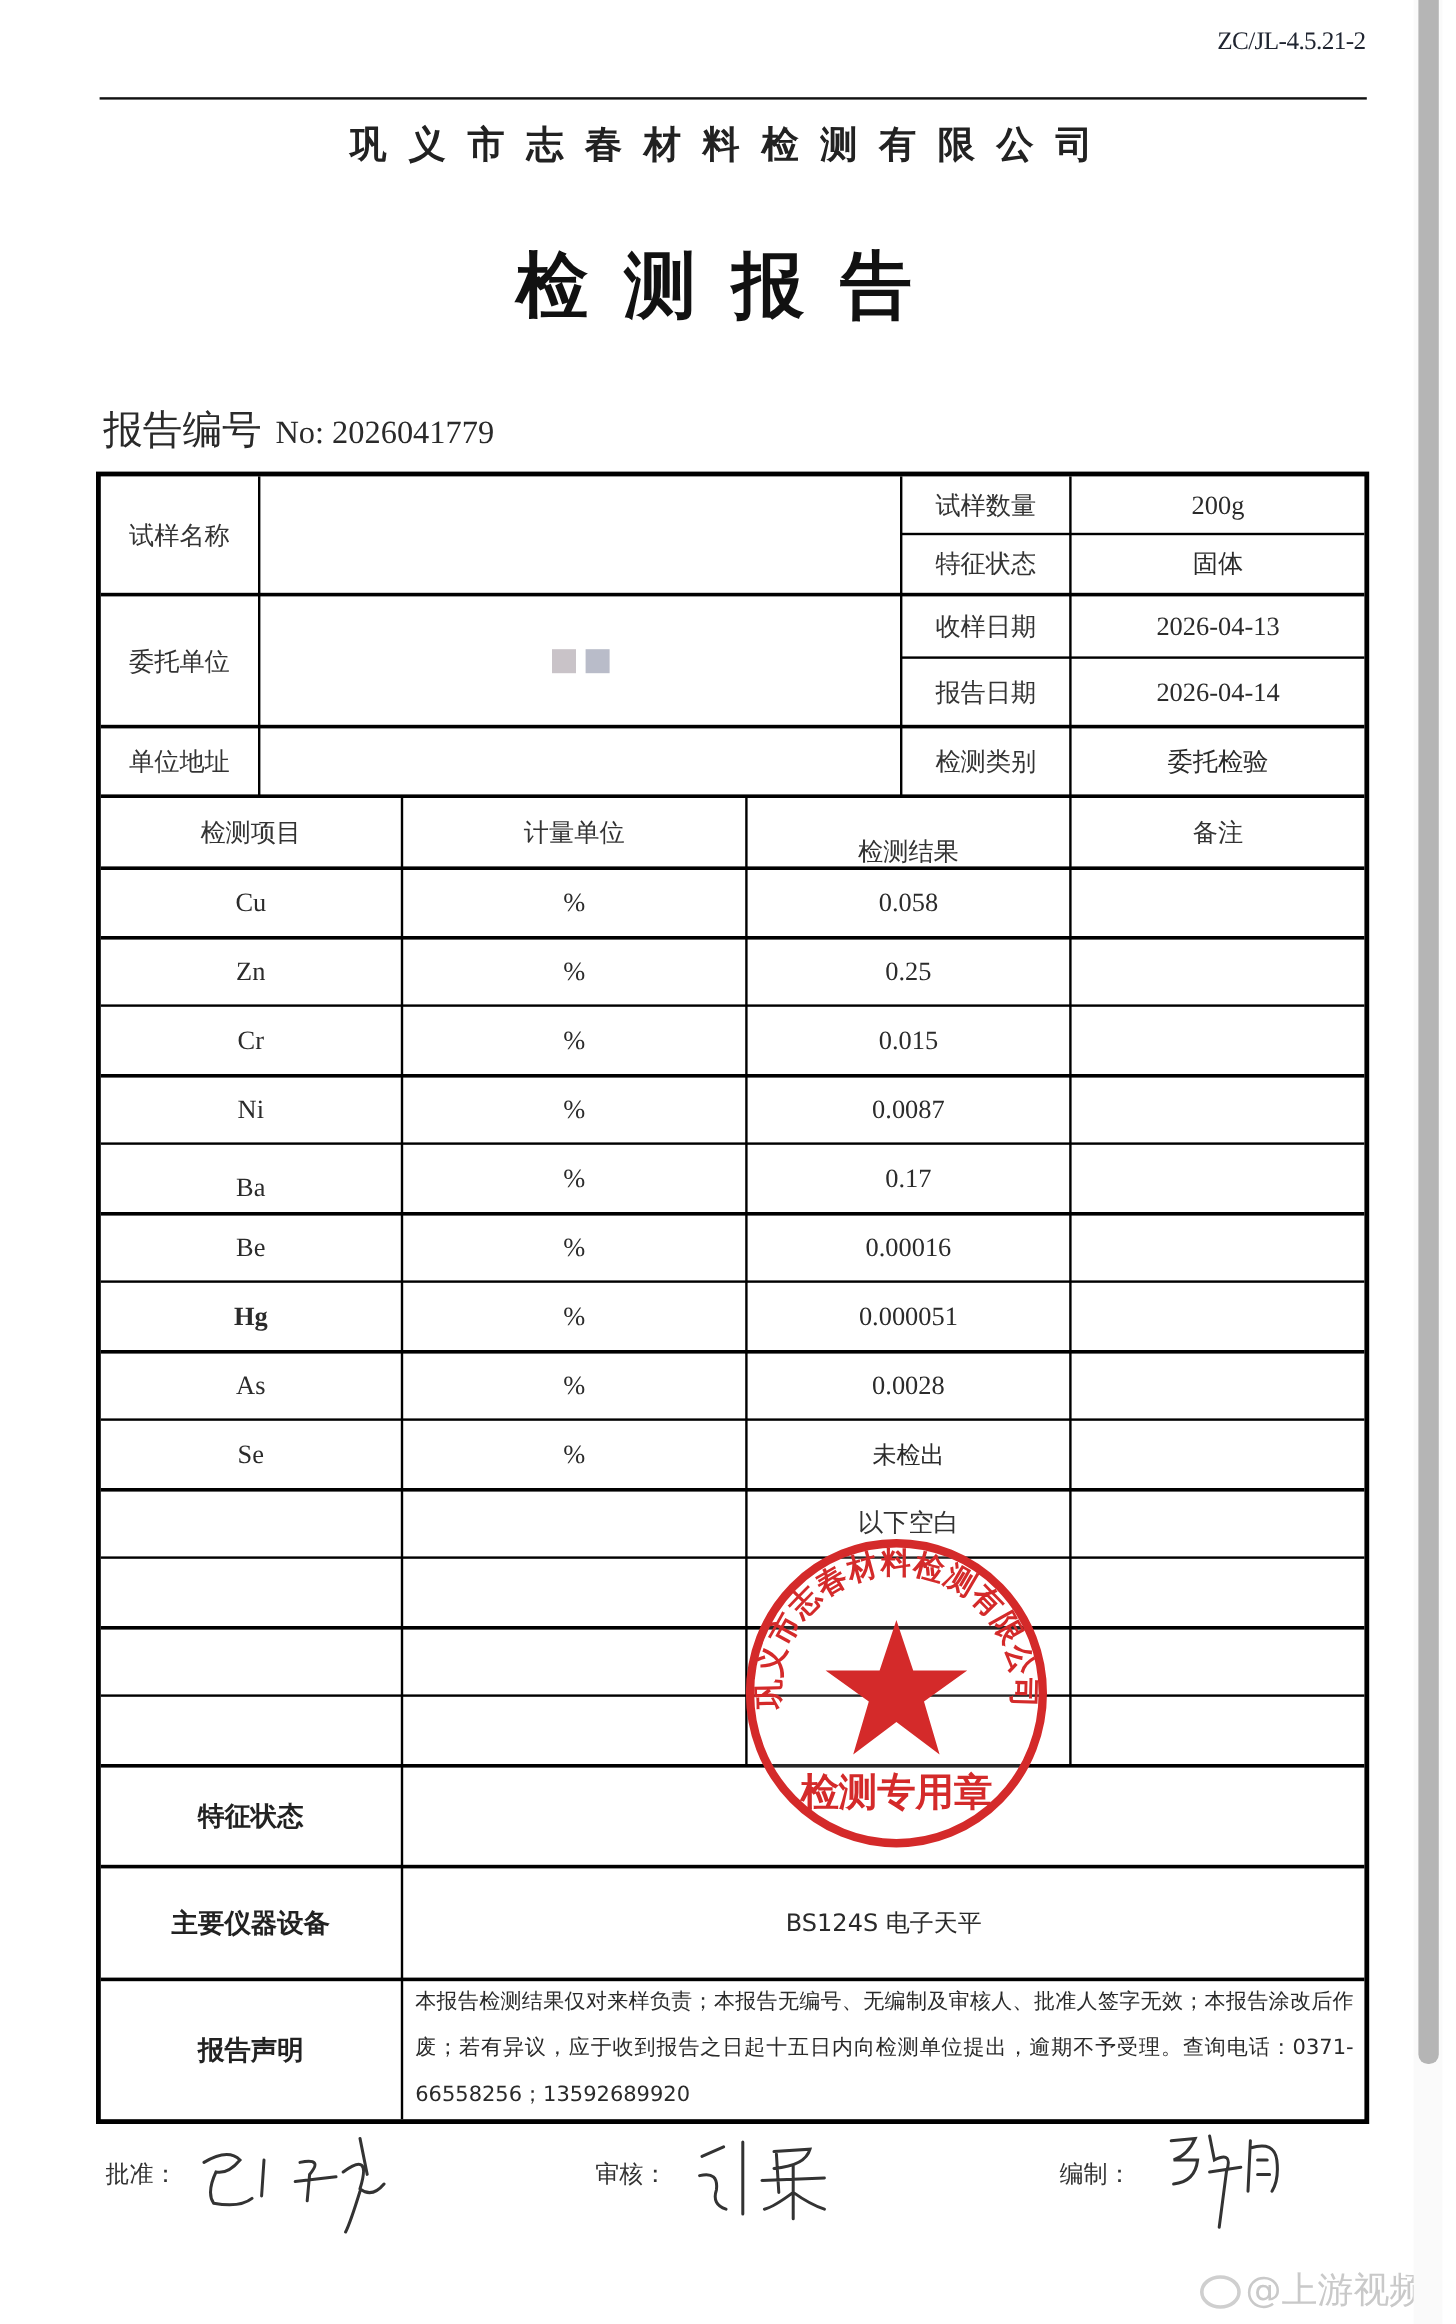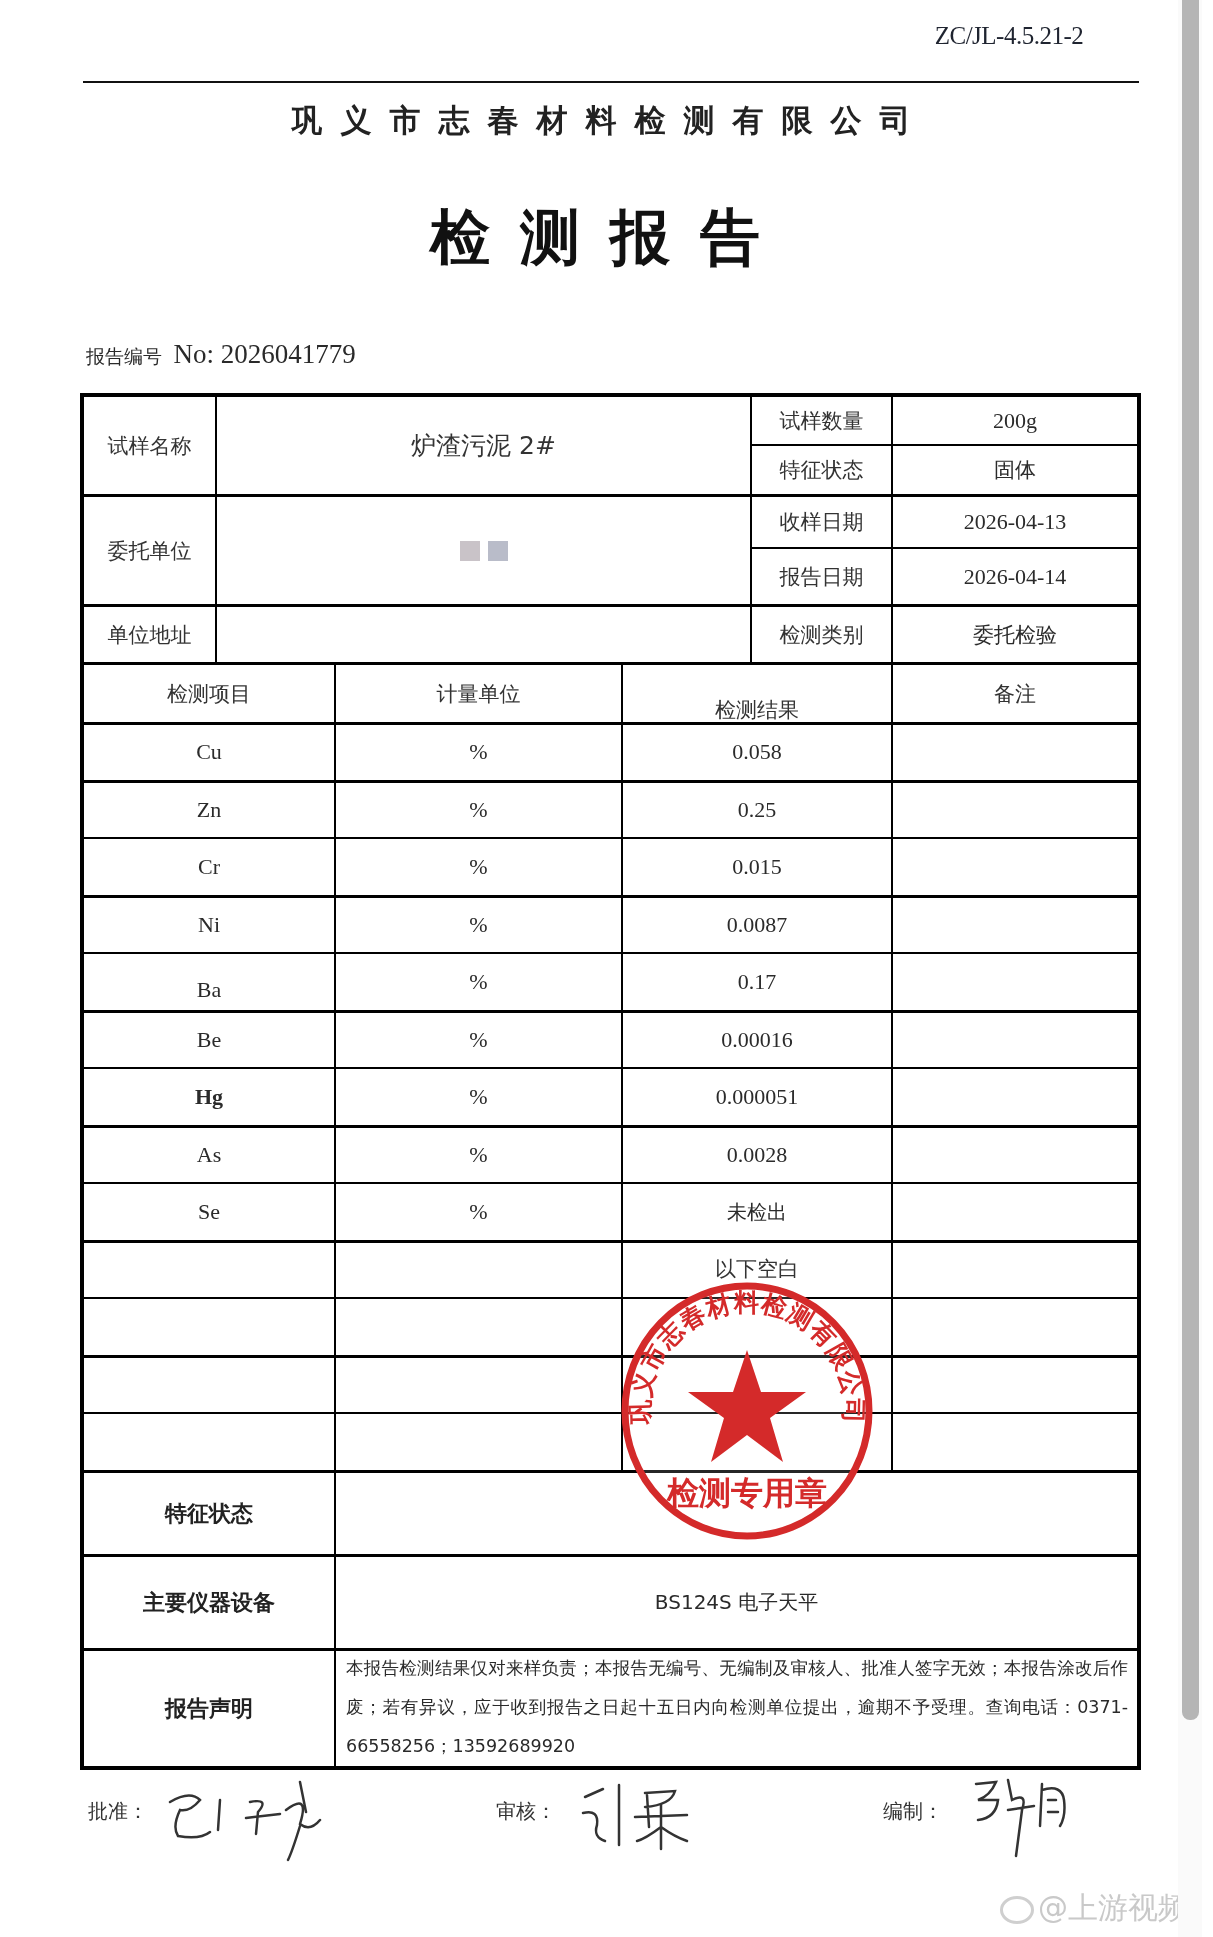--- a/index.html
+++ b/index.html
@@ -1,24 +1,24 @@
 <!DOCTYPE html>
 <html><head>
 <meta charset="utf-8">
 <style>
   * { box-sizing: border-box; margin: 0; padding: 0; }
   html, body { width: 1213px; height: 1937px; background: #ffffff; overflow: hidden; }
   body { position: relative; font-family: "Liberation Serif", "DejaVu Serif", serif; color: #1a1a1a; }
   .abs { position: absolute; }
-  .doc-code { left: 880px; top: 22px; width: 258px; text-align: center; font-size: 25px; letter-spacing: -0.5px; color: #1f2430; }
+  .doc-code { left: 880px; top: 22px; width: 258px; text-align: right; font-size: 21px; letter-spacing: -0.5px; color: #1f2430; }
   .head-rule { left: 83px; top: 81px; width: 1056px; height: 2px; background: #111; }
   .company { left: 200px; top: 100px; width: 820px; text-align: center; font-family: "DejaVu Sans", sans-serif; font-weight: bold; font-size: 31px; letter-spacing: 18px; color: #222; }
   .title { left: 380px; top: 198px; width: 460px; text-align: center; font-family: "DejaVu Sans", sans-serif; font-weight: bold; font-size: 60px; letter-spacing: 30px; color: #111; }
   .report-no { left: 86px; top: 336px; font-size: 30px; color: #2a2a2a; white-space: nowrap; }
-  .report-no .lbl { font-family: "DejaVu Sans", sans-serif; font-size: 19px; }
+  .report-no .lbl { font-family: "DejaVu Sans", sans-serif; font-size: 33px; }
   .report-no .num { font-size: 27px; margin-left: 4px; }
 
   .tbl { left: 80px; top: 393px; width: 1061px; height: 1377px; border: 4px solid #000; }
   .cell { position: absolute; display: flex; align-items: center; justify-content: center; text-align: center; font-size: 22px; color: #2b2b2b; }
   .hl { position: absolute; background: #000; height: 3px; }
   .hlt { position: absolute; background: #000; height: 2px; }
   .vl { position: absolute; background: #000; width: 2px; }
   .lbl-cell { font-family: "DejaVu Sans", sans-serif; font-size: 21px; color: #333; }
   .bold-lbl { font-family: "DejaVu Sans", sans-serif; font-weight: bold; font-size: 22px; color: #222; }
   .statement { position: absolute; font-family: "DejaVu Sans", sans-serif; font-size: 17.5px; line-height: 39px; color: #2a2a2a; text-align: justify; }
@@ -47,21 +47,20 @@
   <div class="vl" style="left:666px; top:0; height:268px;"></div>
   <div class="vl" style="left:807px; top:0; height:1073px;"></div>
 
   <div class="hlt" style="left:666px; top:47px; width:387px;"></div>
   <div class="hl" style="left:0; top:97px; width:1053px;"></div>
   <div class="hlt" style="left:666px; top:150px; width:387px;"></div>
   <div class="hl" style="left:0; top:207px; width:1053px;"></div>
   <div class="hl" style="left:0; top:265px; width:1053px;"></div>
 
   <div class="cell lbl-cell" style="left:0; top:0; width:131px; height:97px;">试样名称</div>
-  <div class="cell" style="left:133px; top:0; width:533px; height:97px; font-family:'DejaVu Sans',sans-serif; font-size:25px; color:#333;">炉渣污泥 2#</div>
   <div class="cell lbl-cell" style="left:668px; top:0; width:139px; height:47px;">试样数量</div>
   <div class="cell" style="left:809px; top:0; width:244px; height:47px;">200g</div>
   <div class="cell lbl-cell" style="left:668px; top:49px; width:139px; height:48px;">特征状态</div>
   <div class="cell" style="left:809px; top:49px; width:244px; height:48px; font-family:'DejaVu Sans',sans-serif; font-size:21px;">固体</div>
 
   <div class="cell lbl-cell" style="left:0; top:100px; width:131px; height:107px;">委托单位</div>
   <div class="cell" style="left:133px; top:100px; width:533px; height:107px;">
     <span style="display:inline-block;width:20px;height:20px;background:#c9c3c8;margin-right:8px;"></span>
     <span style="display:inline-block;width:20px;height:20px;background:#b9bcc9;"></span>
   </div>

